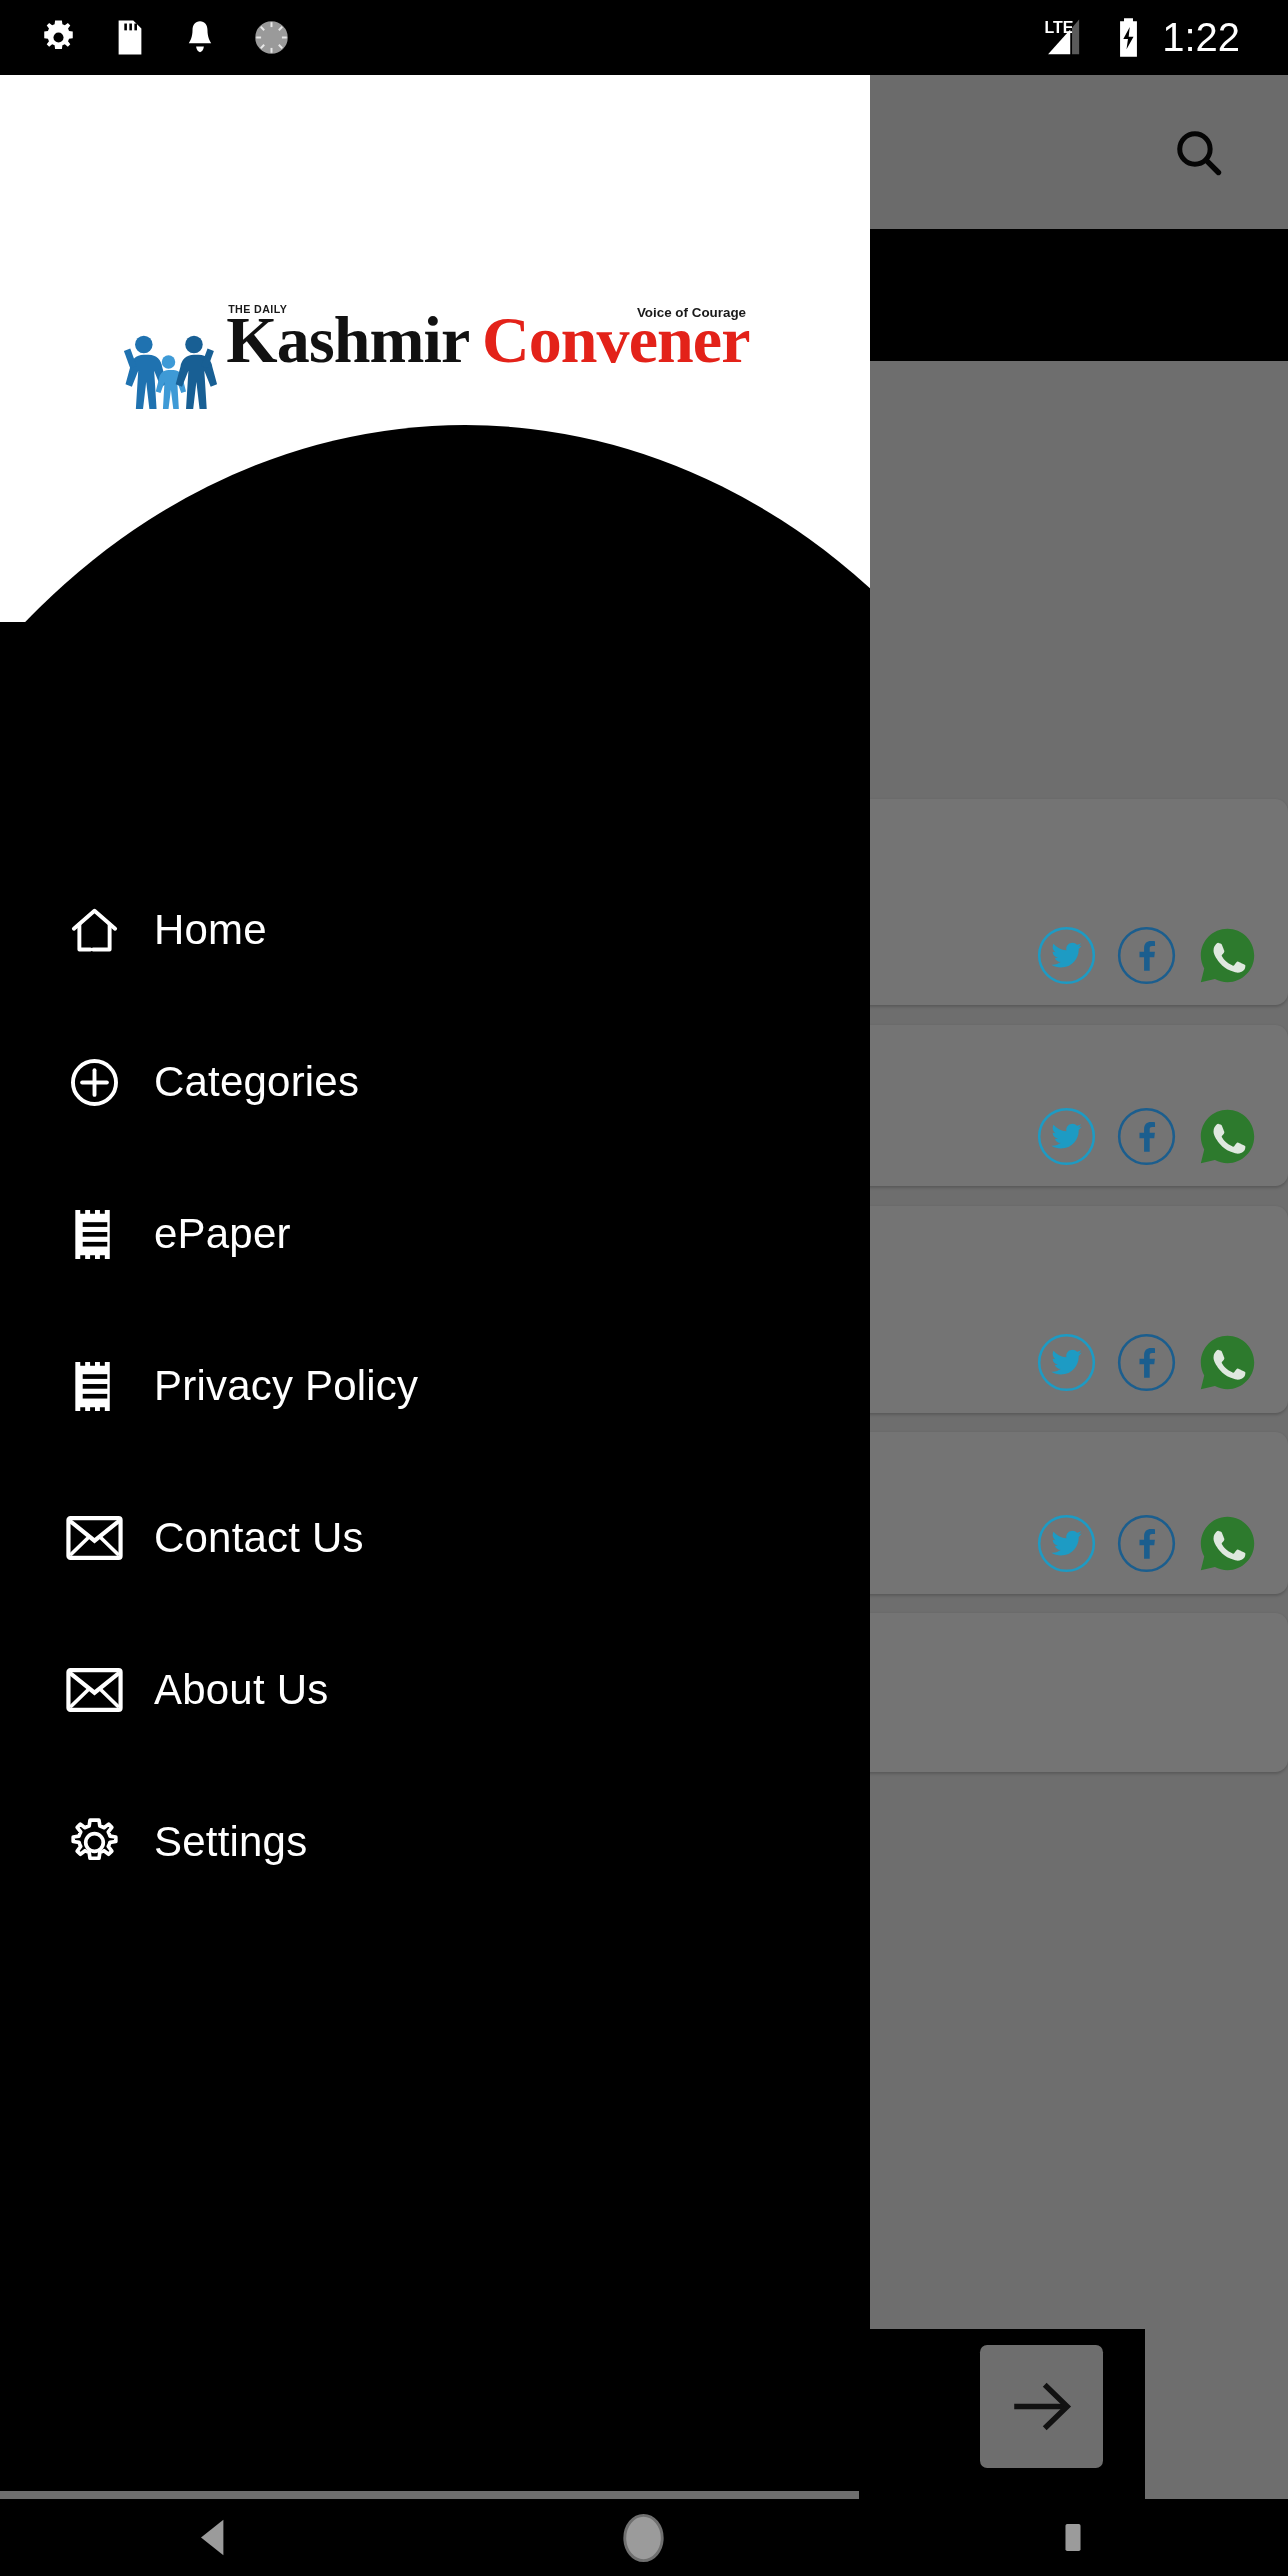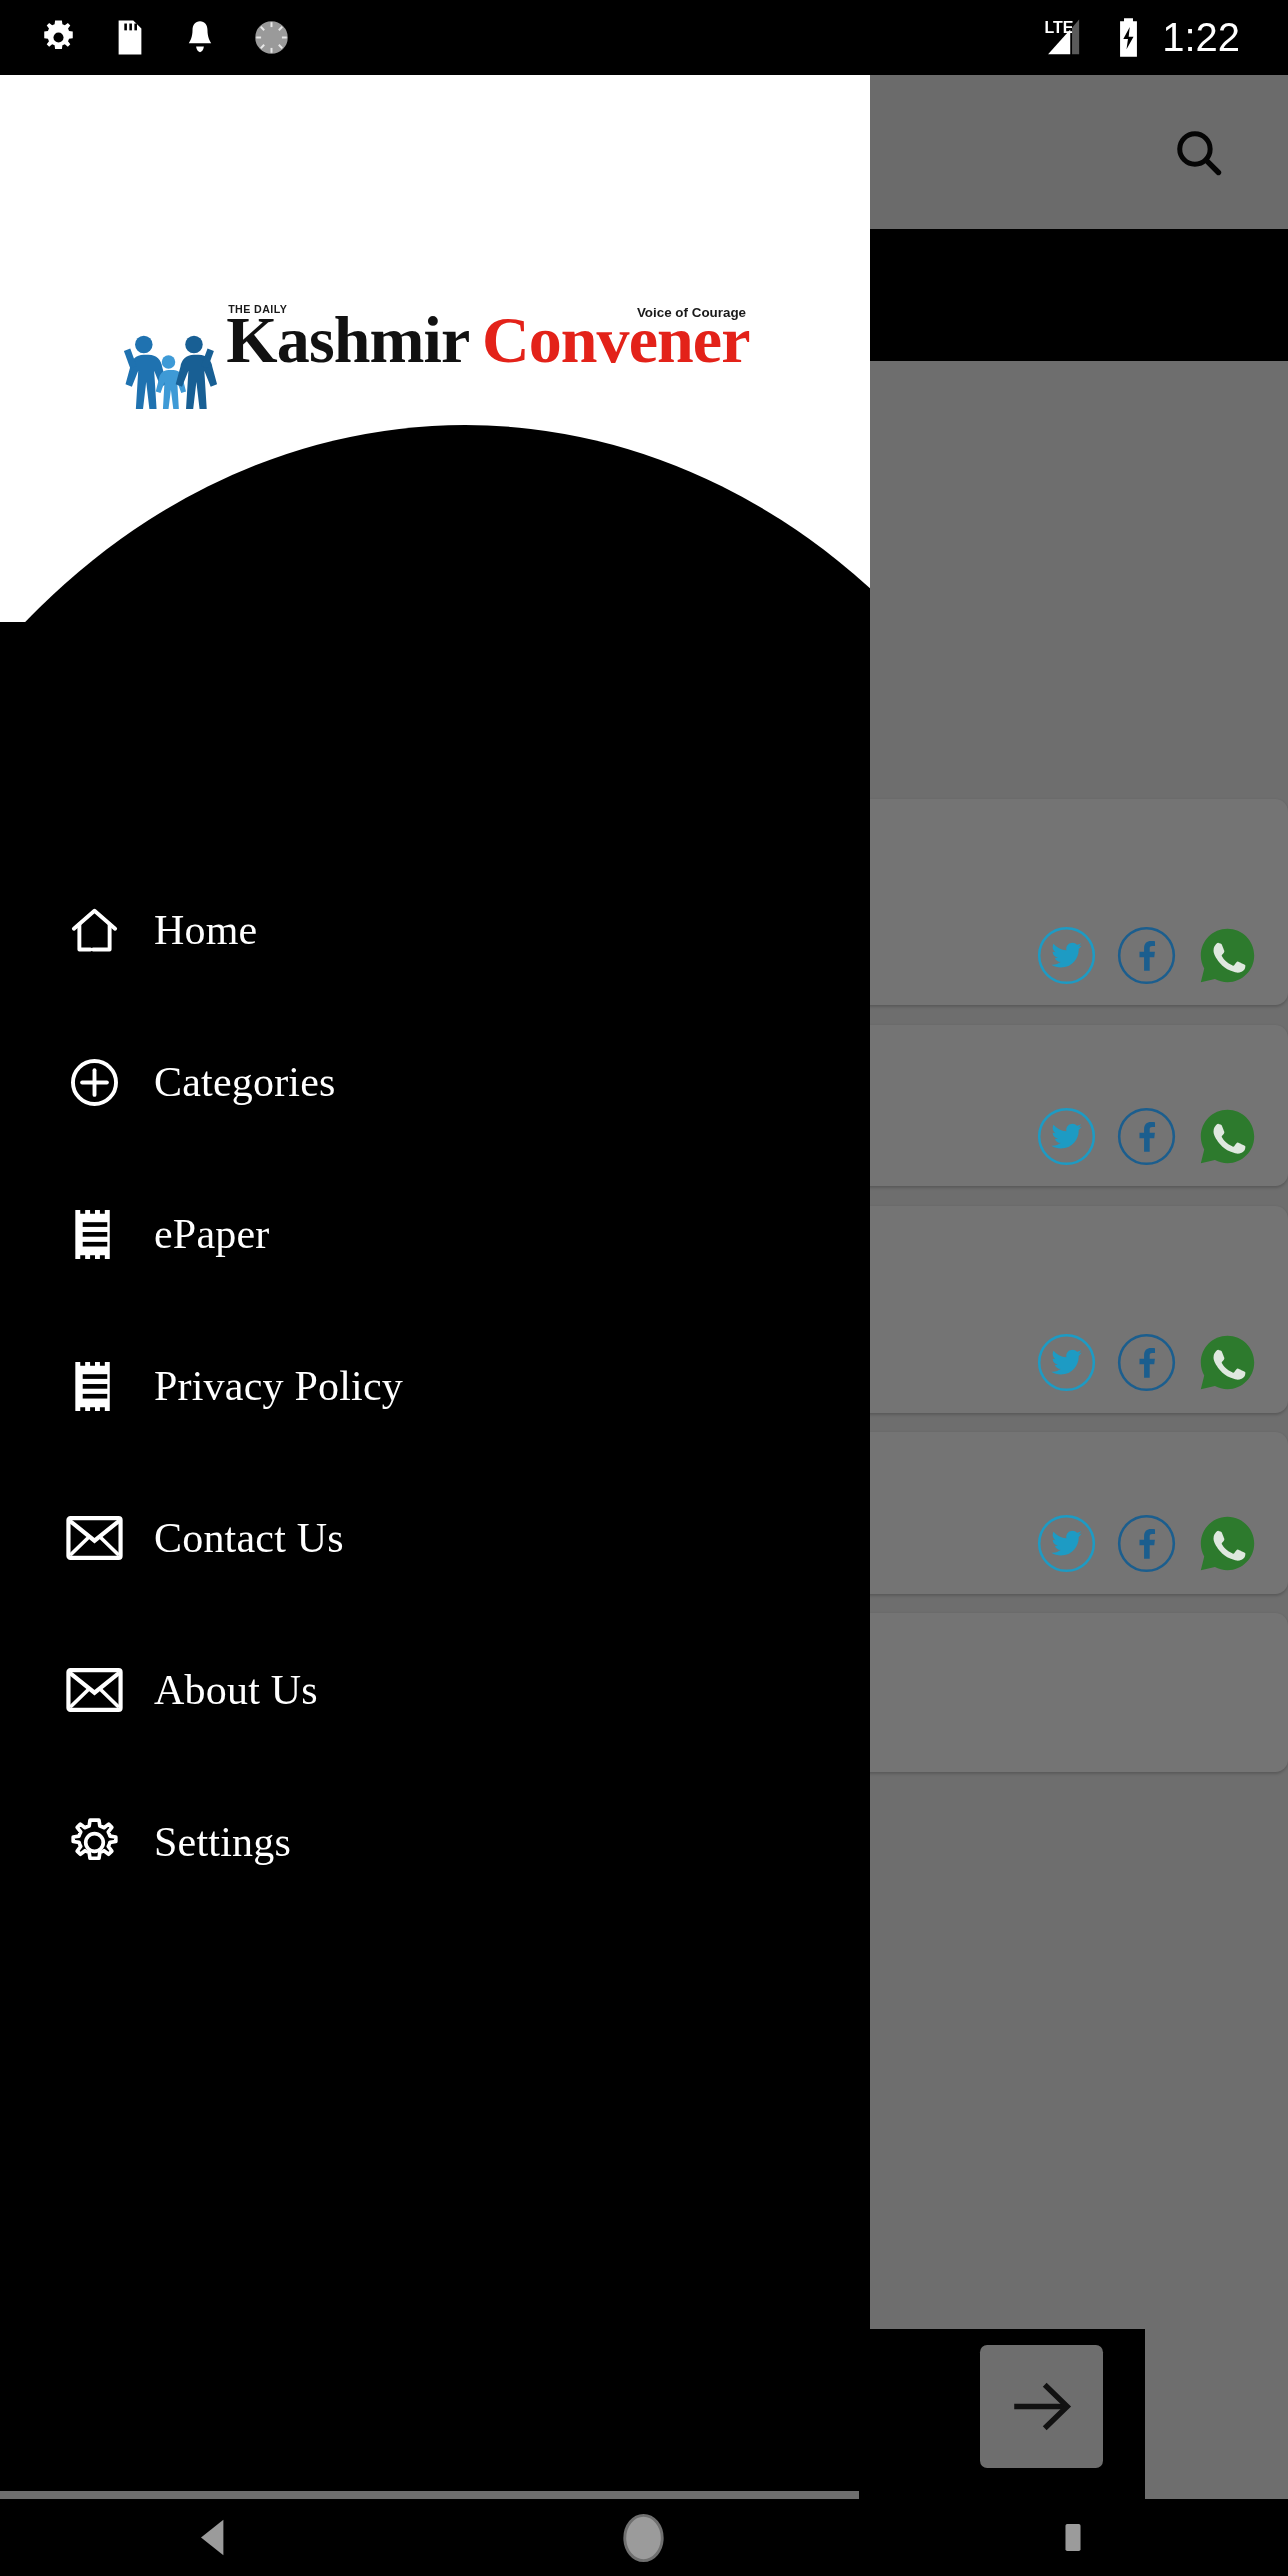--- a/index.html
+++ b/index.html
@@ -82,21 +82,21 @@
   .logo-daily { position:absolute; left:1.8px; top:-3.6px; font-size:10.7px; color:#1a1a1a;
     font-weight:bold; letter-spacing:0.4px; font-family:"Liberation Sans",sans-serif; }
   .logo-main { font-family:"Liberation Serif", serif; font-size:66px; font-weight:bold;
     letter-spacing:-0.9px; line-height:1; white-space:nowrap; }
   .logo-k { color:#111; }
   .logo-c { color:#e32219; margin-left:12.5px; }
   .logo-voc { position:absolute; right:3.6px; top:-1.8px; font-size:13.4px; color:#1a1a1a;
     font-weight:bold; white-space:nowrap; font-family:"Liberation Sans",sans-serif; }
 
   .menu { position:absolute; left:0; top:787px; width:870px; }
-  .mitem { height:152px; display:flex; align-items:center; padding-left:65px;font-family:Liberation Serif, serif; }
+  .mitem { height:152px; display:flex; align-items:center; padding-left:65px; }
   .micon { width:59px; height:59px; flex:none; display:flex; align-items:center; justify-content:center; }
   .mlabel { margin-left:30px; color:#fff; font-size:42px; font-weight:400; letter-spacing:0.2px; }
 
   
   .scrim { position:absolute; left:870px; top:75px; width:418px; height:2424px;
     background:rgba(0,0,0,0.0); z-index:30; pointer-events:none; }
 </style>
 </head>
 <body>
 

